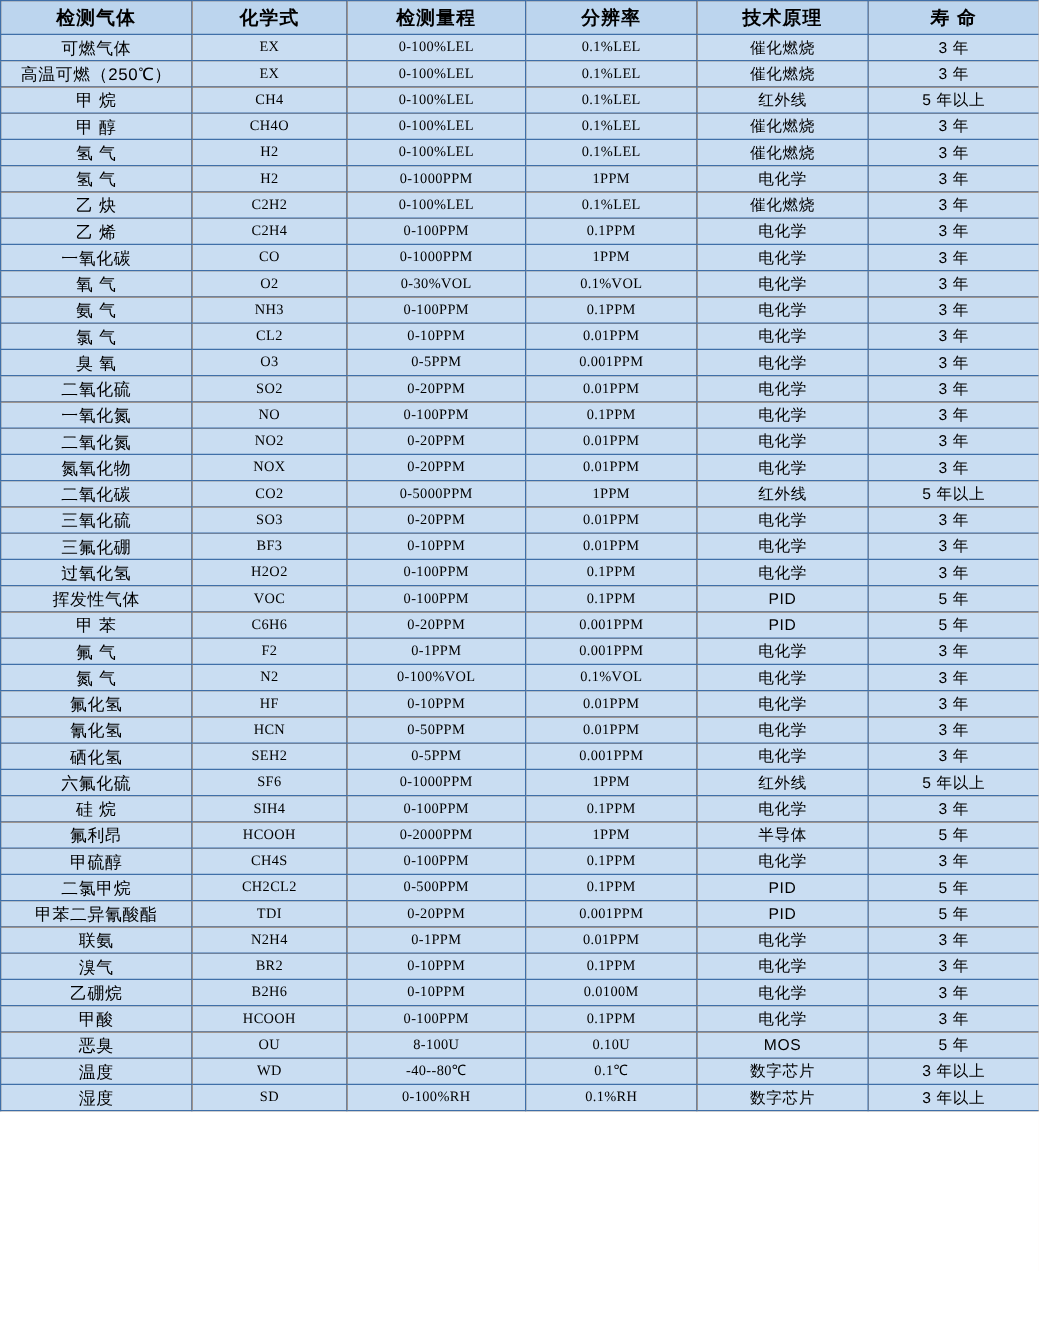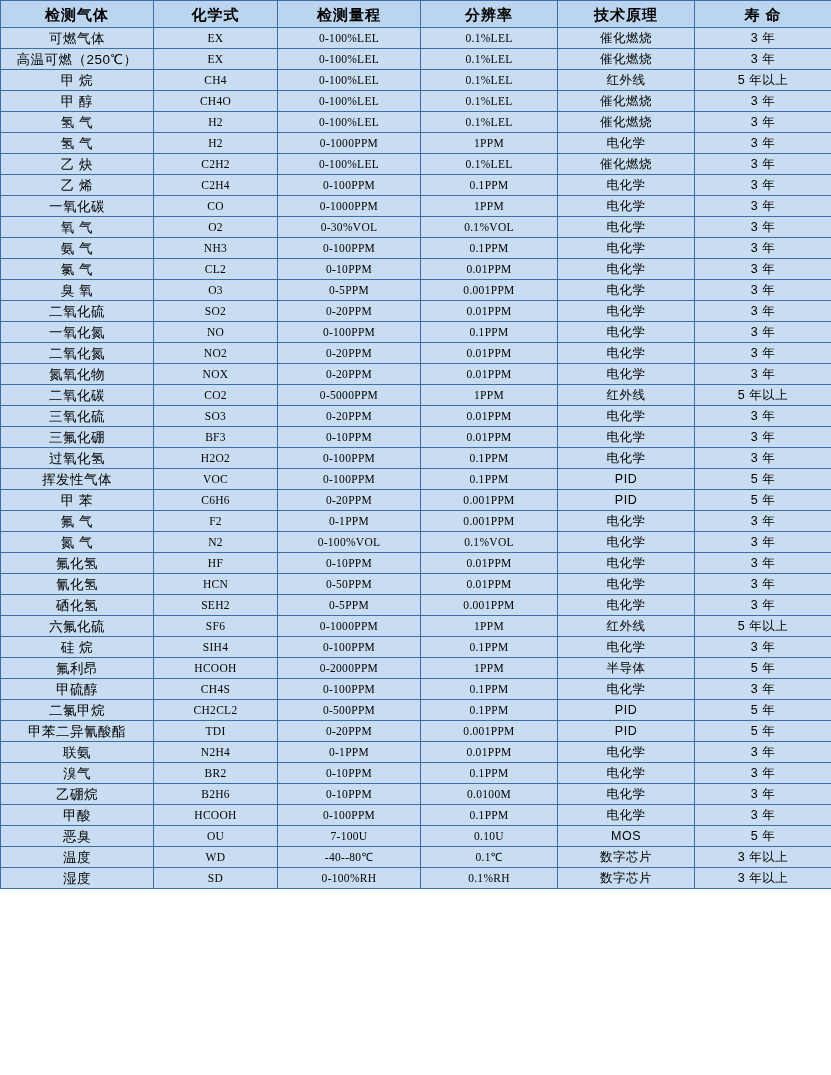--- a/index.html
+++ b/index.html
@@ -389,21 +389,21 @@
           <td class="name">甲酸</td>
           <td class="small">HCOOH</td>
           <td class="small">0-100PPM</td>
           <td class="small">0.1PPM</td>
           <td class="cn">电化学</td>
           <td class="cn">3 年</td>
         </tr>
         <tr>
           <td class="name">恶臭</td>
           <td class="small">OU</td>
-          <td class="small">7-100U</td>
+          <td class="small">8-100U</td>
           <td class="small">0.10U</td>
           <td class="cn">MOS</td>
           <td class="cn">5 年</td>
         </tr>
         <tr>
           <td class="name">温度</td>
           <td class="small">WD</td>
           <td class="small">-40--80℃</td>
           <td class="small">0.1℃</td>
           <td class="cn">数字芯片</td>

